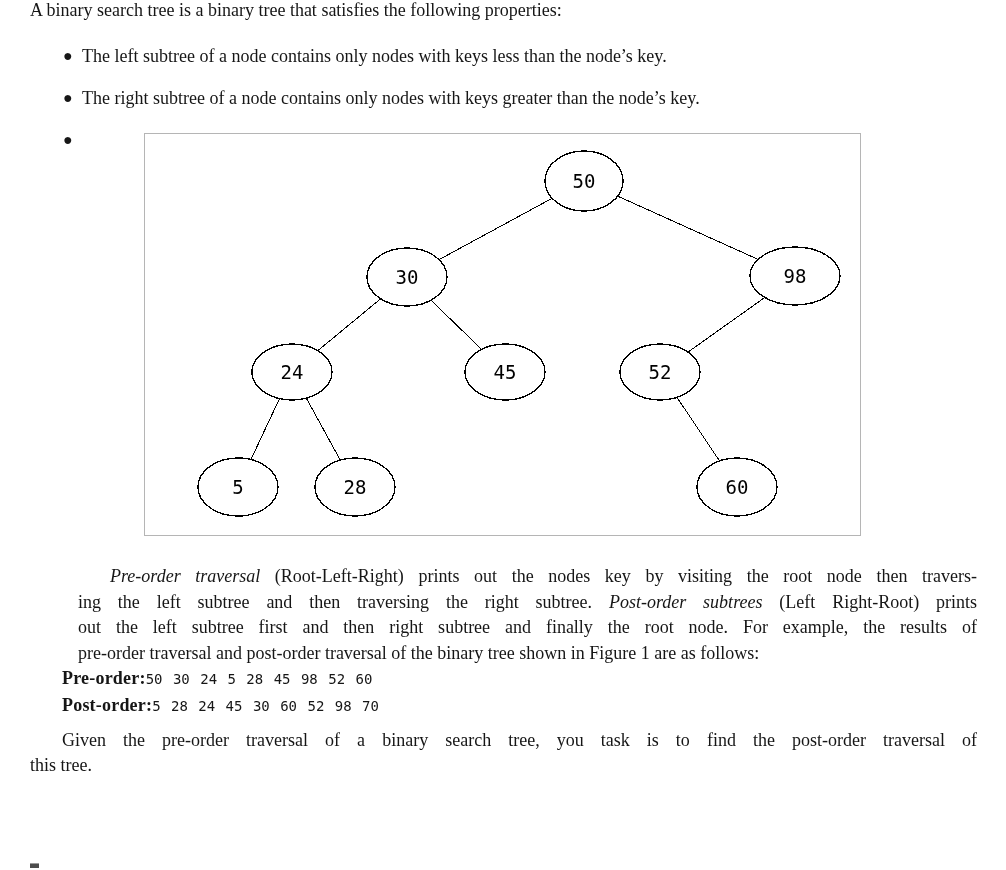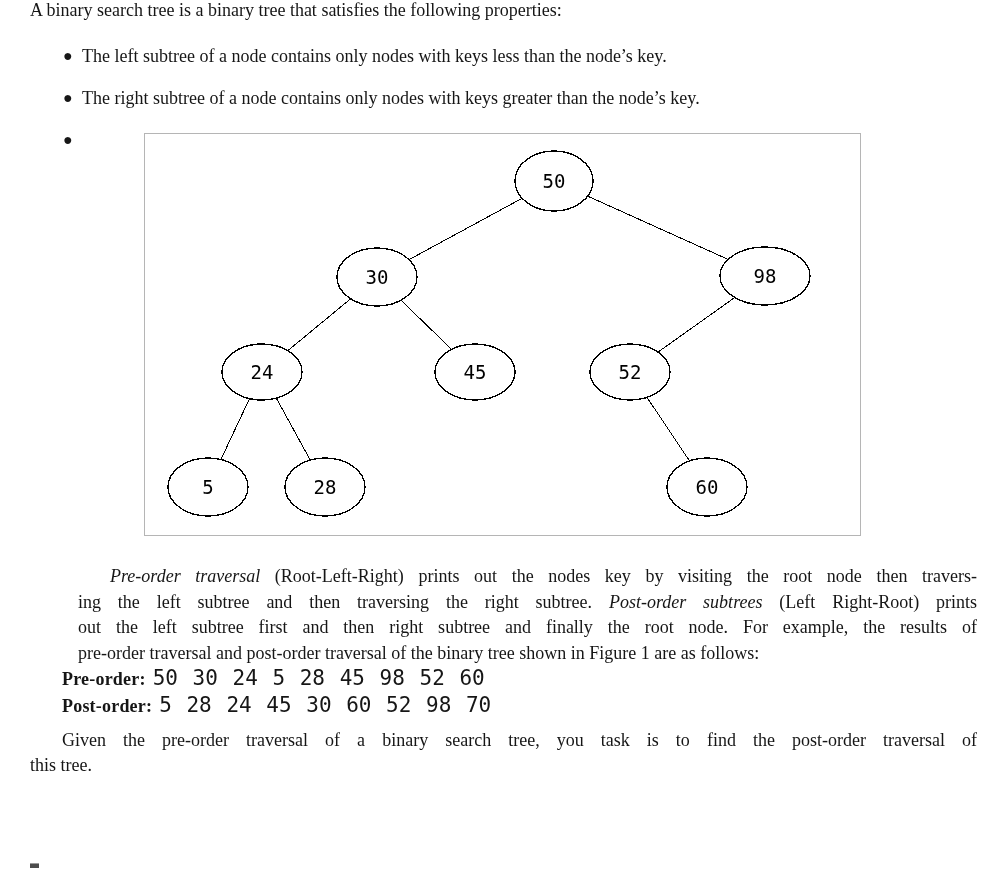--- a/index.html
+++ b/index.html
@@ -39,20 +39,21 @@
     font-size: 16px;
   }
 
   .figure-box {
     box-sizing: border-box;
     width: 717px;
     height: 403px;
     margin: 25px 0 0 114px;
     border: 1px solid #b5b5b5;
     background: #ffffff;
+    padding-left: 30px;
   }
   .figure-box svg { display: block; }
   .tree-label {
     font-family: "DejaVu Sans Mono", "Liberation Mono", monospace;
     font-size: 19px;
     fill: #000000;
   }
 
   .caption {
     margin-top: 9px;
@@ -74,23 +75,22 @@
   .trav-line {
     padding-left: 32px;
     line-height: 25.6px;
   }
   .trav-label {
     font-weight: bold;
     letter-spacing: 0.2px;
   }
   .trav-values {
     font-family: "DejaVu Sans Mono", "Liberation Mono", monospace;
-    font-size: 21px;
+    font-size: 14px;
     word-spacing: 2px;
-    margin-left: 7px;
   }
 
   .cutoff {
     position: absolute;
     left: 30px;
     top: 863px;
     width: 9px;
     height: 4px;
     background: #4d4d4d;
     border-top: 1px solid #9a9a9a;

